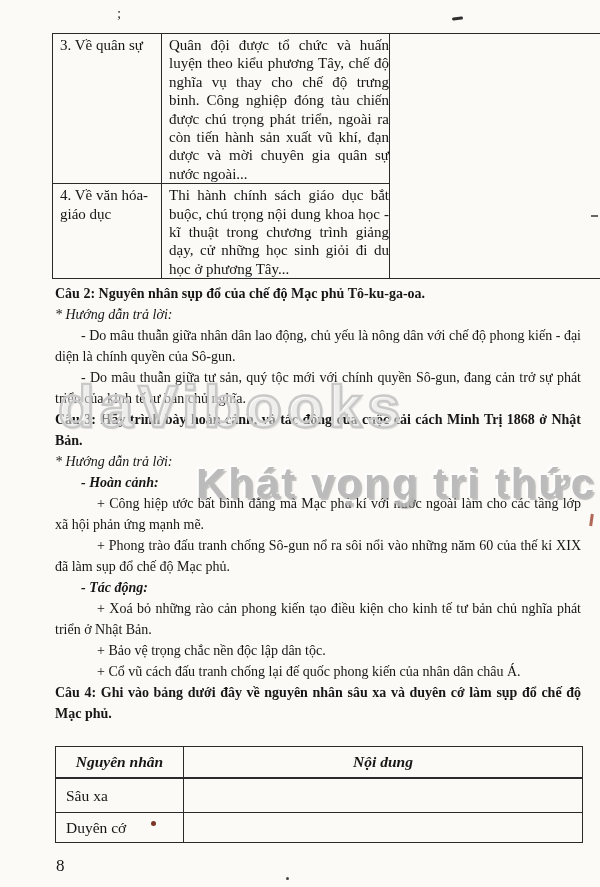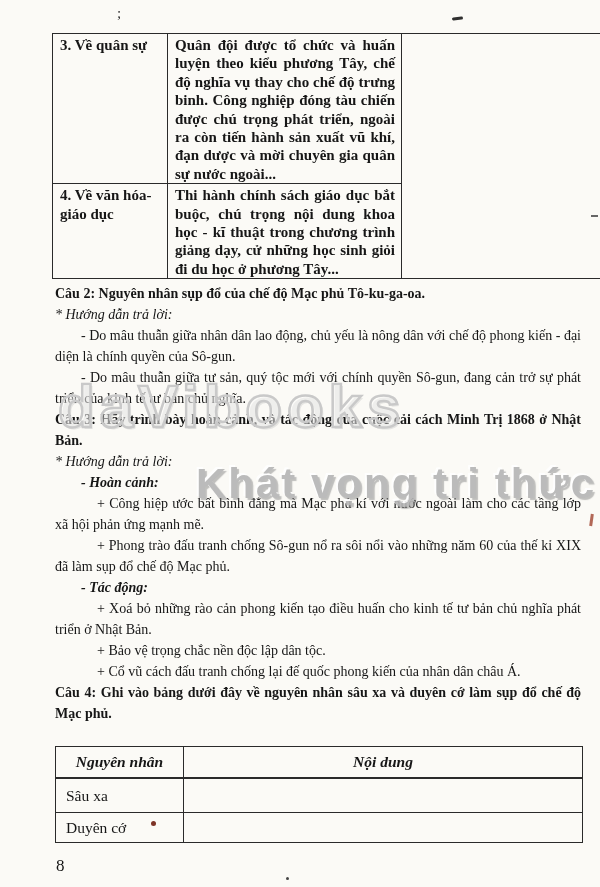--- a/index.html
+++ b/index.html
@@ -31,22 +31,21 @@
   }
   
   table { border-collapse:collapse; table-layout:fixed; }
   .top-table {
     position:absolute; top:33px; left:52px; width:526px;
     font-size:15px; line-height:18.4px;
   }
   .top-table td {
     border:1.6px solid #2a2a2a;
     vertical-align:top;
-    padding:2px 6px 0 7px;
-    font-weight:bold;
+    padding:2px 0 0 7px;
   }
   .top-table .col-label { width:101px; }
   .top-table .col-content { width:220px; text-align:justify; }
   .top-table .col-notes { width:205px; }
   .row-military td { height:147px; }
   .row-culture td { height:88px; }
   
   .body-text {
     position:absolute; top:283px; left:55px; width:526px;
     font-size:14px; line-height:21px; z-index:2;
@@ -116,21 +115,21 @@
     <p class="heading">Câu 2: Nguyên nhân sụp đổ của chế độ Mạc phủ Tô-ku-ga-oa.</p>
     <p class="guide">* Hướng dẫn trả lời:</p>
     <p class="indent1">- Do mâu thuẫn giữa nhân dân lao động, chủ yếu là nông dân với chế độ phong kiến - đại diện là chính quyền của Sô-gun.</p>
     <p class="indent1">- Do mâu thuẫn giữa tư sản, quý tộc mới với chính quyền Sô-gun, đang cản trở sự phát triển của kinh tế tư bản chủ nghĩa.</p>
     <p class="heading">Câu 3: Hãy trình bày hoàn cảnh, và tác động của cuộc cải cách Minh Trị 1868 ở Nhật Bản.</p>
     <p class="guide">* Hướng dẫn trả lời:</p>
     <p class="subhead">- Hoàn cảnh:</p>
     <p class="indent2">+ Công hiệp ước bất bình đẳng mà Mạc phủ kí với nước ngoài làm cho các tầng lớp xã hội phản ứng mạnh mẽ.</p>
     <p class="indent2">+ Phong trào đấu tranh chống Sô-gun nổ ra sôi nổi vào những năm 60 của thế kỉ XIX đã làm sụp đổ chế độ Mạc phủ.</p>
     <p class="subhead">- Tác động:</p>
-    <p class="indent2">+ Xoá bỏ những rào cản phong kiến tạo điều huấn cho kinh tế tư bản chủ nghĩa phát triển ở Nhật Bản.</p>
+    <p class="indent2">+ Xoá bỏ những rào cản phong kiến tạo điều kiện cho kinh tế tư bản chủ nghĩa phát triển ở Nhật Bản.</p>
     <p class="indent2">+ Bảo vệ trọng chắc nền độc lập dân tộc.</p>
     <p class="indent2">+ Cổ vũ cách đấu tranh chống lại đế quốc phong kiến của nhân dân châu Á.</p>
     <p class="heading">Câu 4: Ghi vào bảng dưới đây về nguyên nhân sâu xa và duyên cớ làm sụp đổ chế độ Mạc phủ.</p>
   </div>
 
   <table class="bottom-table">
     <tbody>
         <tr class="bt-header">
       <td class="col-cause">Nguyên nhân</td>
       <td>Nội dung</td>

